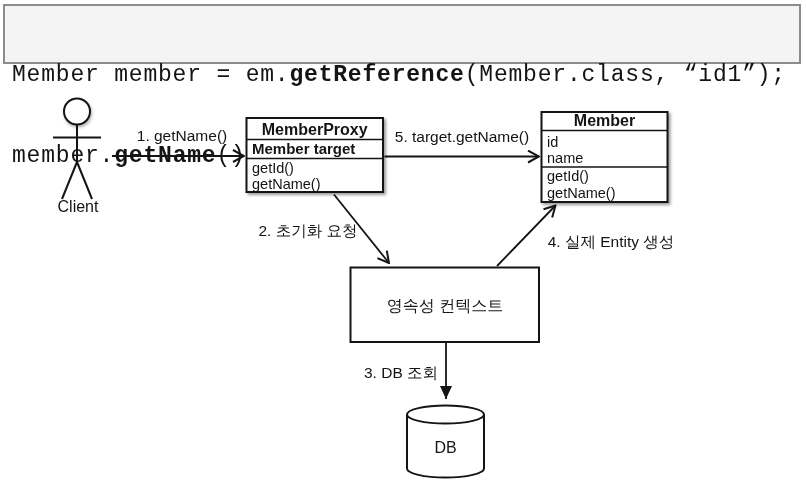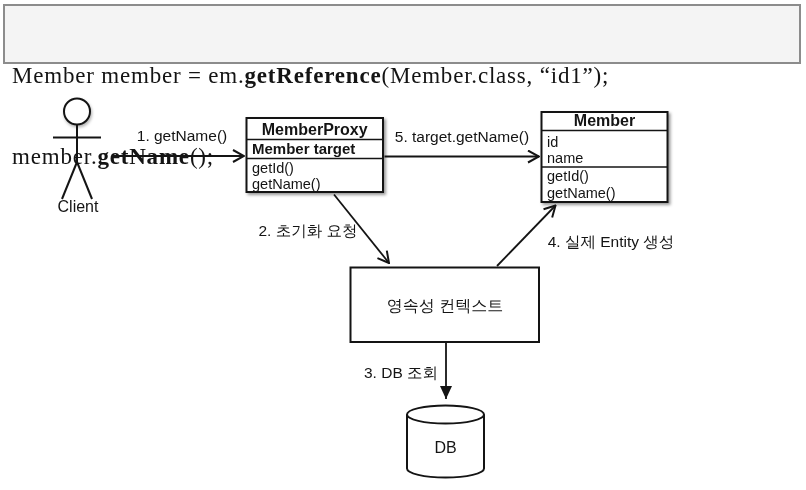--- a/index.html
+++ b/index.html
@@ -4,21 +4,21 @@
 <style>
   html,body { margin:0; padding:0; background:#ffffff; }
   .stage {
     position:relative; width:806px; height:490px; background:#ffffff;
     font-family:"Liberation Sans", sans-serif; overflow:hidden;
   }
   
   .code-block {
     position:absolute; left:3px; top:4px; width:798px; height:60px;
     box-sizing:border-box; background:#f4f4f4; border:2px solid #8c8c8c;
-    font-family:Liberation Serif, serif;
+    font-family:Liberation Mono, monospace;
     font-size:23px; line-height:27px; letter-spacing:0.8px;
     color:#141414; padding:2px 0 0 7px; white-space:pre;
   }
   .code-line { display:block; }
   .code-line .b { font-weight:bold; }
   
   .diagram { position:absolute; left:0; top:0; width:806px; height:490px; }
   .diagram line, .diagram path.arrowline { stroke:#141414; stroke-width:1.8; fill:none; }
   .diagram .box { fill:#ffffff; stroke:#141414; stroke-width:2; }
   .diagram .divider { stroke:#141414; stroke-width:1.6; }

